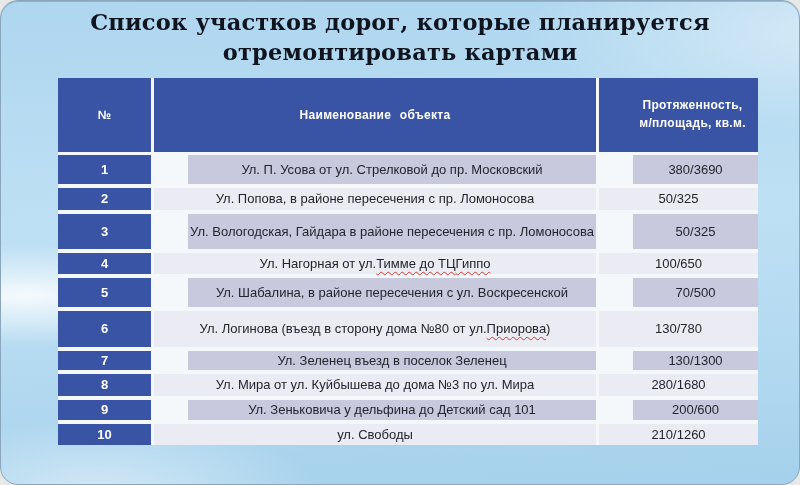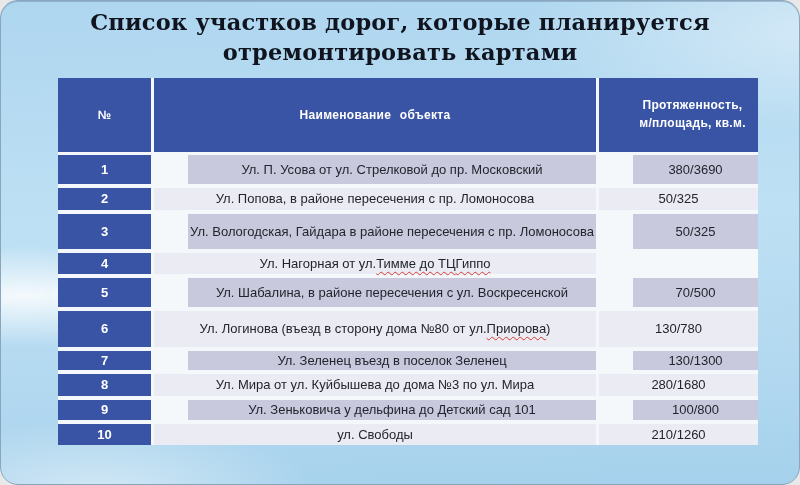--- a/index.html
+++ b/index.html
@@ -120,20 +120,21 @@
   </div>
 
   <div class="tr">
     <div class="td td-num">4</div>
     <div class="td td-name">
             <span>Ул. Нагорная от ул. </span>
             <span class="sq">Тимме до ТЦ</span>
             <span> </span>
             <span class="sq">Гиппо</span>
           </div>
+    <div class="td td-value">100/650</div>
   </div>
 
   <div class="tr odd">
     <div class="td td-num">5</div>
     <div class="td td-name">
             <span>Ул. Шабалина, в районе пересечения с ул. Воскресенской</span>
           </div>
     <div class="td td-value">70/500</div>
   </div>
 
@@ -161,21 +162,21 @@
             <span>Ул. Мира от ул. Куйбышева до дома №3 по ул. Мира</span>
           </div>
     <div class="td td-value">280/1680</div>
   </div>
 
   <div class="tr odd">
     <div class="td td-num">9</div>
     <div class="td td-name">
             <span>Ул. Зеньковича у дельфина до Детский сад 101</span>
           </div>
-    <div class="td td-value">100/800</div>
+    <div class="td td-value">200/600</div>
   </div>
 
   <div class="tr">
     <div class="td td-num">10</div>
     <div class="td td-name">
             <span>ул. Свободы</span>
           </div>
     <div class="td td-value">210/1260</div>
   </div>
 </div>

